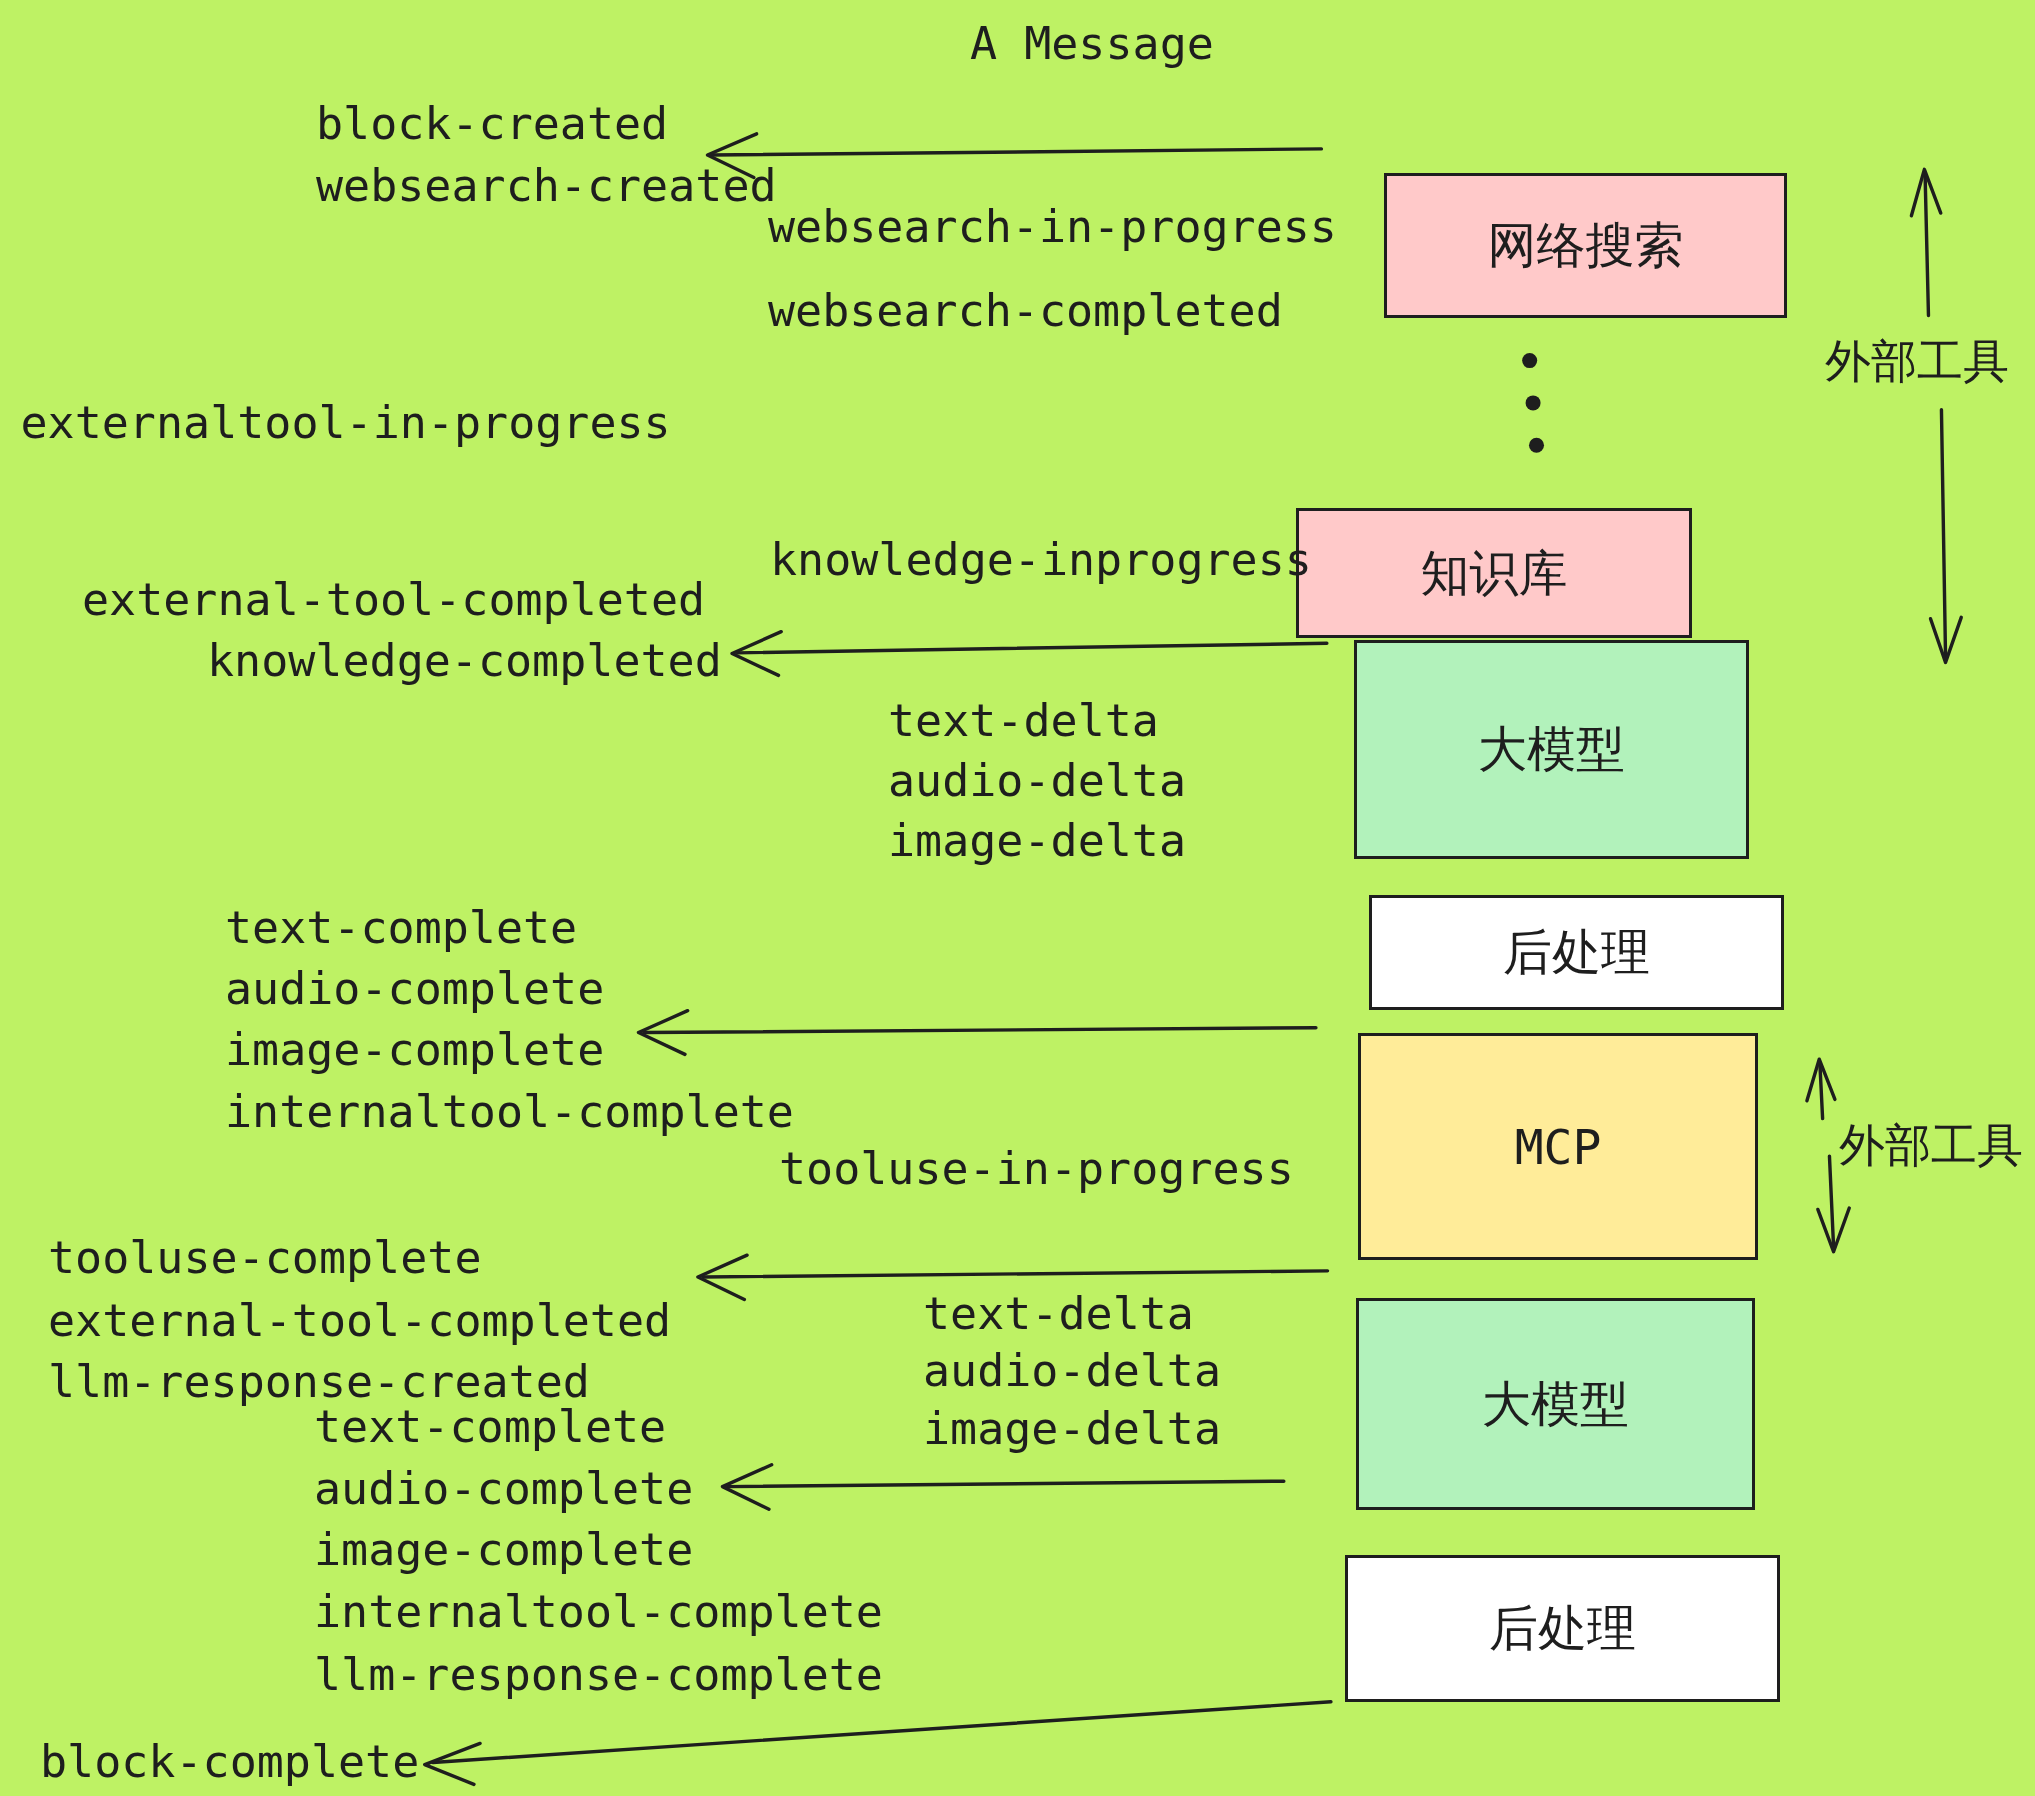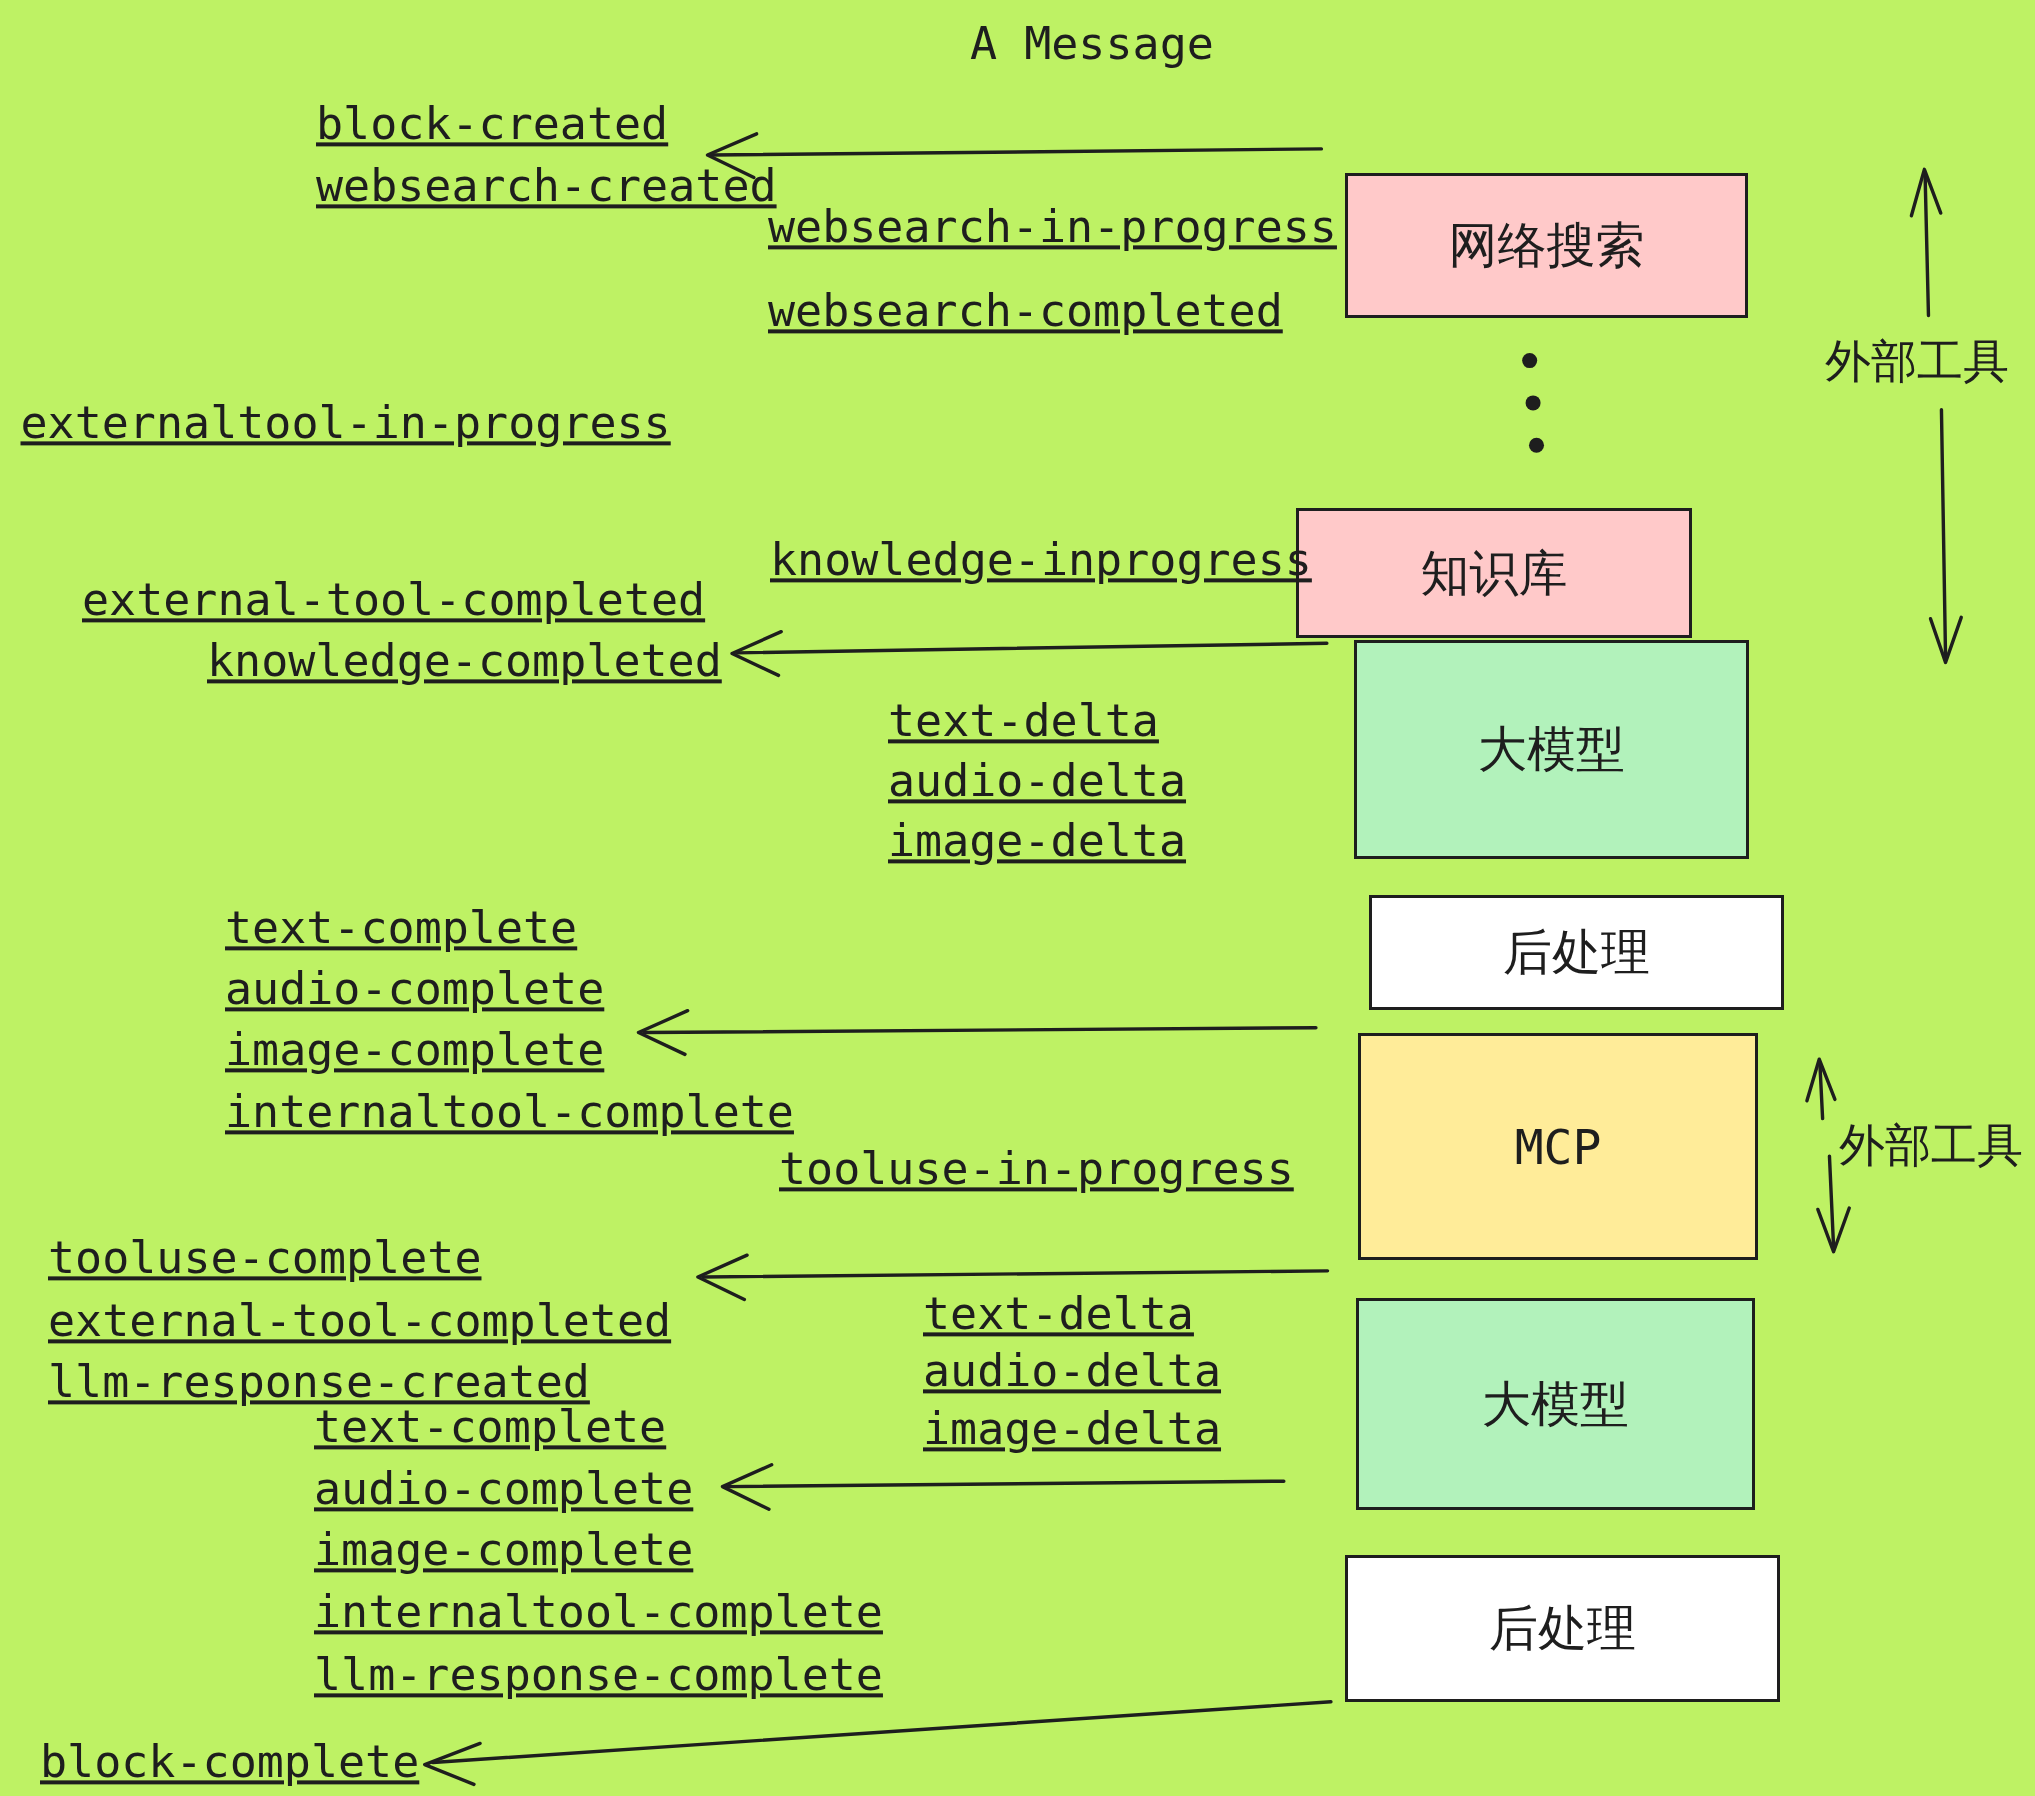--- a/index.html
+++ b/index.html
@@ -20,21 +20,20 @@
     top: 0;
     width: 2035px;
     height: 1796px;
   }
   .ev {
     position: absolute;
     font: 45px/1.05 "DejaVu Sans Mono", "Liberation Mono", monospace;
     color: #1e1e1e;
     white-space: nowrap;
     transform: translateY(-50%);
-    text-decoration: underline;
   }
   .title {
     position: absolute;
     font: 45px/1.05 "DejaVu Sans Mono", "Liberation Mono", monospace;
     color: #1e1e1e;
     white-space: nowrap;
     transform: translateY(-50%);
   }
   .box {
     position: absolute;
@@ -110,21 +109,21 @@
       </g>
       <g>
         <path d="M2679 1693 L2685 1825"></path>
         <path d="M2662 1771 L2685 1833 L2708 1769"></path>
       </g>
     </g>
   </svg>
 
   <div class="title" style="left:970px; top:44px;">A Message</div>
 
-  <div class="box" style="left: 1345px; top: 173px; width: 403px; height: 145px; background-color: rgb(255, 201, 201);">
+  <div class="box" style="left: 1384px; top: 173px; width: 403px; height: 145px; background-color: rgb(255, 201, 201);">
     <span class="box-label">网络搜索</span>
   </div>
 
   <div class="box" style="left: 1296px; top: 508px; width: 396px; height: 130px; background-color: rgb(255, 201, 201);">
     <span class="box-label">知识库</span>
   </div>
 
   <div class="box" style="left: 1354px; top: 640px; width: 395px; height: 219px; background-color: rgb(178, 242, 187);">
     <span class="box-label">大模型</span>
   </div>

